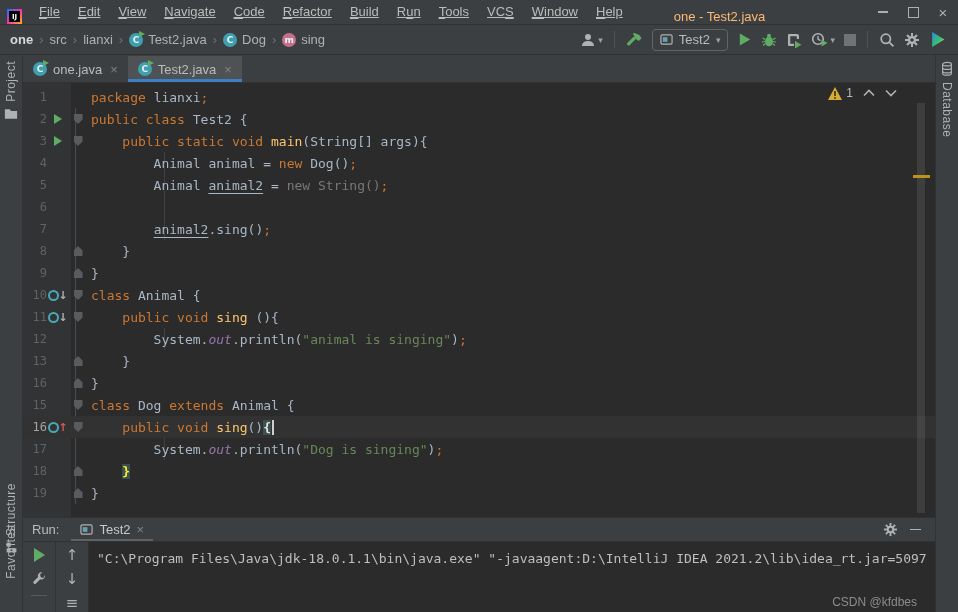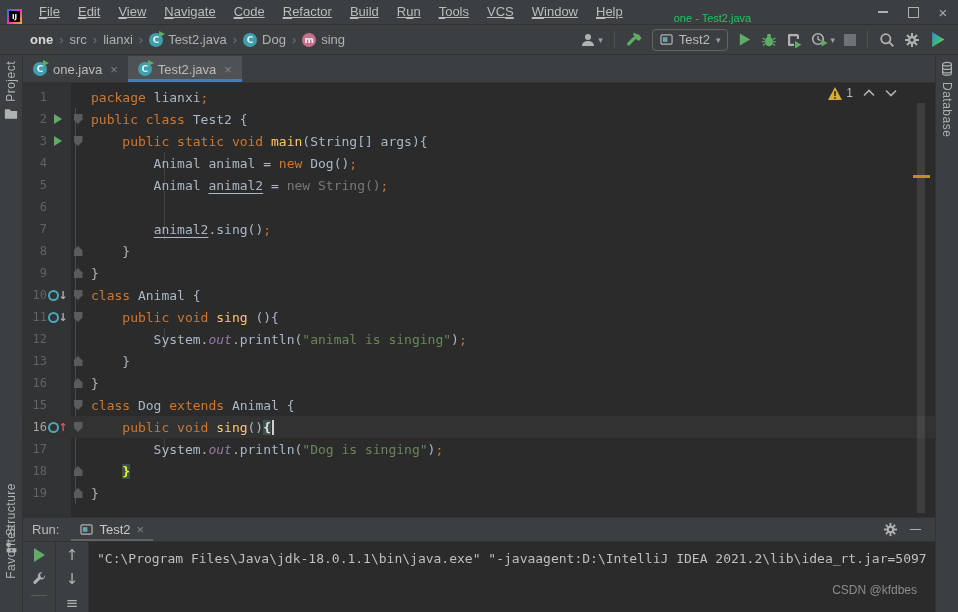--- a/index.html
+++ b/index.html
@@ -8,28 +8,28 @@
   svg{display:block;}
   
   .titlebar{height:24px;background:var(--bg_panel,#3C3F41);display:flex;align-items:flex-end;border-bottom:1px solid var(--border,#323232);}
   .logo{width:15px;height:15px;margin:0 8px 0 7px;background:linear-gradient(135deg,#087CFA,#FE2EB6,#FDB60D);
         display:flex;align-items:center;justify-content:center;flex:none;}
   .logo i{font-style:normal;background:#000;color:#fff;font-size:7px;font-weight:bold;width:11px;height:11px;
           display:flex;align-items:center;justify-content:center;font-family:"DejaVu Sans",sans-serif;}
   .menubar{display:flex;align-items:center;height:100%;}
   .menu-item{padding:0 9px;font-size:13px;color:#BBBBBB;line-height:24px;cursor:default;text-decoration:underline;}
   .menu-item u{text-decoration:underline;text-underline-offset:2px;}
-  .win-title{margin-left:42px;font-size:11px;color:#22c55e;white-space:nowrap;}
+  .win-title{margin-left:42px;font-size:13px;color:#fdba74;white-space:nowrap;}
   .win-controls{margin-left:auto;display:flex;height:100%;}
   .win-btn{width:30px;height:100%;display:flex;align-items:center;justify-content:center;color:#AFAFAF;}
   .wb-min{width:10px;height:1.5px;background:#AFAFAF;}
   .wb-max{width:9px;height:9px;border:1.4px solid #AFAFAF;}
   .wb-close{font-size:15px;line-height:1;}
   
-  .toolbar-row{height:29px;background:var(--bg_panel,#3C3F41);display:flex;align-items:center;border-bottom:1px solid var(--border,#323232);padding-left:20px;}
+  .toolbar-row{height:29px;background:var(--bg_panel,#3C3F41);display:flex;align-items:center;border-bottom:1px solid var(--border,#323232);}
   .breadcrumbs{display:flex;align-items:center;padding-left:10px;font-size:13px;gap:6px;}
   .crumb{display:flex;align-items:center;gap:5px;color:#AFB1B3;}
   .crumb.bold{color:#D8D8D8;font-weight:bold;}
   .crumb-sep{color:#6E7375;font-size:13px;}
   .ci{position:relative;width:14px;height:14px;border-radius:50%;display:flex;align-items:center;justify-content:center;
       font-size:9px;font-weight:bold;color:#E8F2F3;font-family:"DejaVu Sans",sans-serif;flex:none;}
   .ci.cls{background:var(--teal_icon,#3F9FAE);}
   .ci.mth{background:var(--rose_icon,#C4708A);}
   .ci .runov{position:absolute;right:-2px;top:-2px;width:0;height:0;border-left:6px solid var(--green,#5FAD65);
       border-top:3.5px solid transparent;border-bottom:3.5px solid transparent;}
@@ -100,21 +100,21 @@
   .rp-actions{margin-left:auto;display:flex;align-items:center;gap:12px;padding-right:14px;}
   .rp-min{width:11px;height:1.6px;background:#AFB1B3;}
   .rp-body{flex:1;display:flex;position:relative;background:var(--bg_editor,#2B2B2B);overflow:hidden;}
   .rp-col{width:32px;background:var(--bg_panel,#3C3F41);border-right:1px solid var(--border,#323232);
           display:flex;flex-direction:column;align-items:center;padding-top:6px;gap:9px;flex:none;}
   .rp-col .txtico{color:#AFB1B3;font-size:15px;line-height:1;font-family:"DejaVu Sans",sans-serif;}
   .rp-divider{width:16px;height:1px;background:#5A5A5A;}
   .gi-run.big{border-left-width:11px;border-top-width:7px;border-bottom-width:7px;}
   .console{flex:1;padding:6px 0 0 8px;font-family:"DejaVu Sans Mono",monospace;font-size:13px;color:#BFBFBF;
            white-space:pre;overflow:hidden;line-height:22px;}
-  .watermark{position:absolute;right:18px;bottom:16px;font-size:12px;color:var(--watermark,#8C8C8C);}
+  .watermark{position:absolute;right:18px;bottom:4px;font-size:12px;color:var(--watermark,#8C8C8C);}
 </style>
 </head>
 <body>
 
 <div id="app">
 
   <div class="titlebar">
     <span class="logo">
         <i>IJ</i>
       </span>

